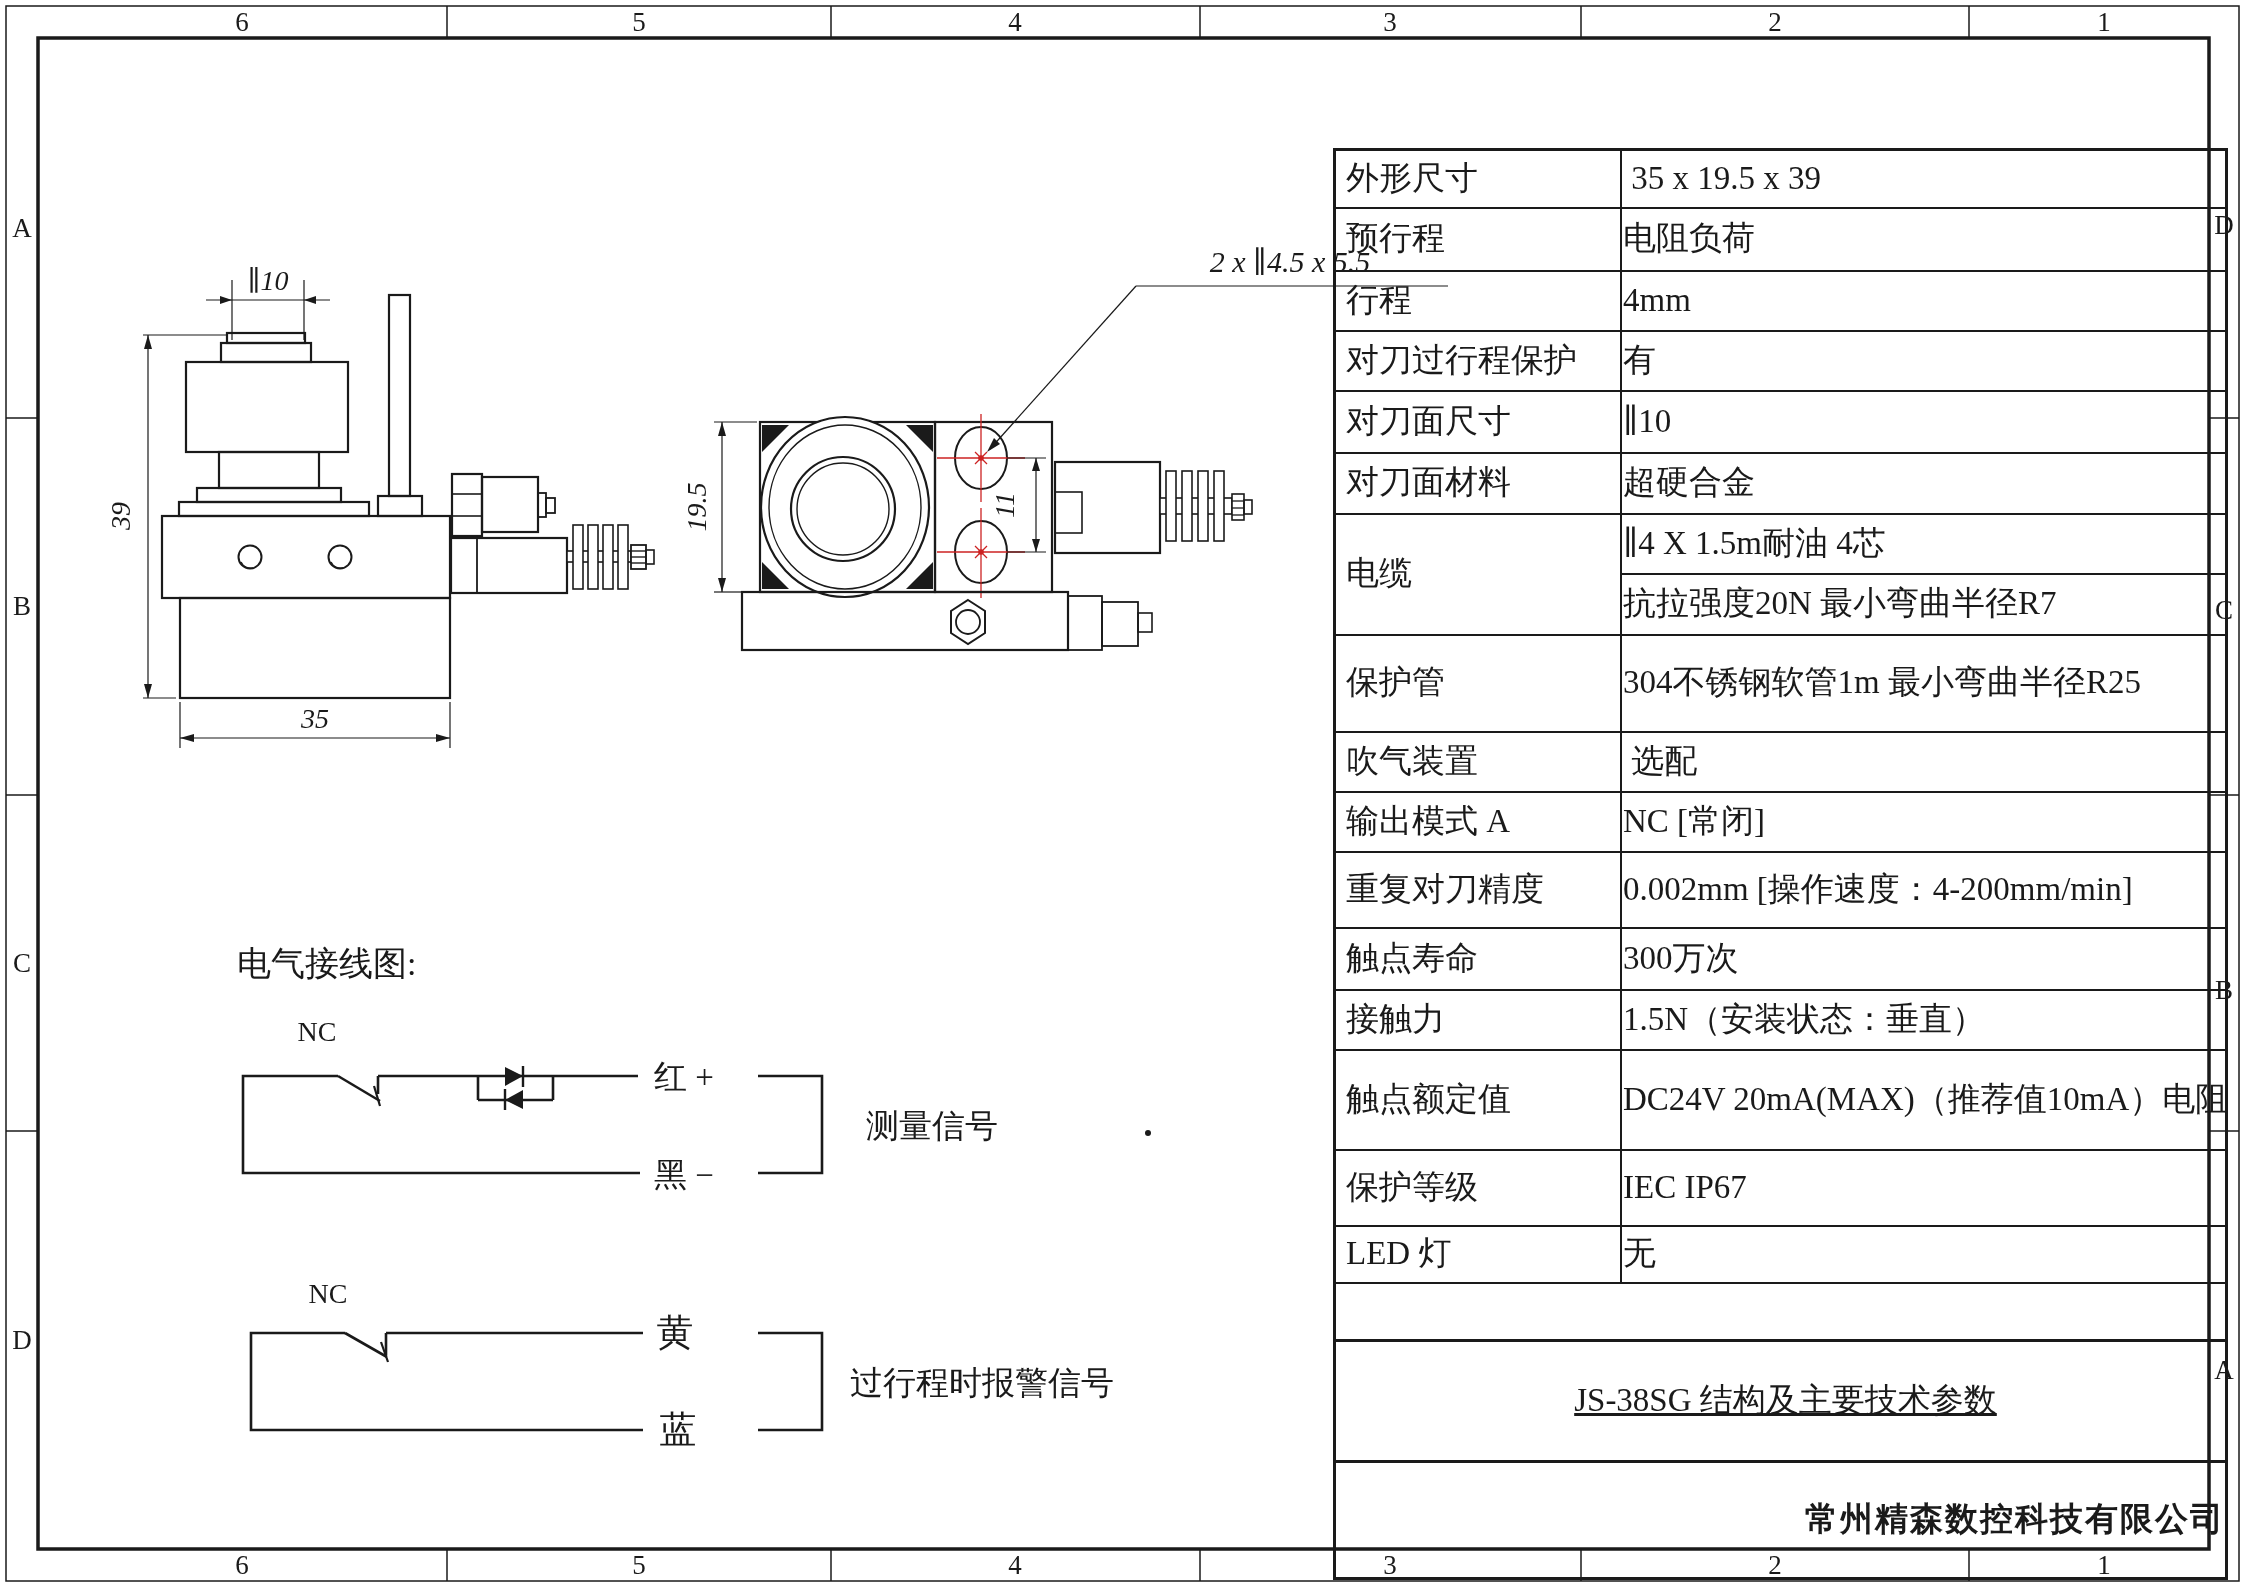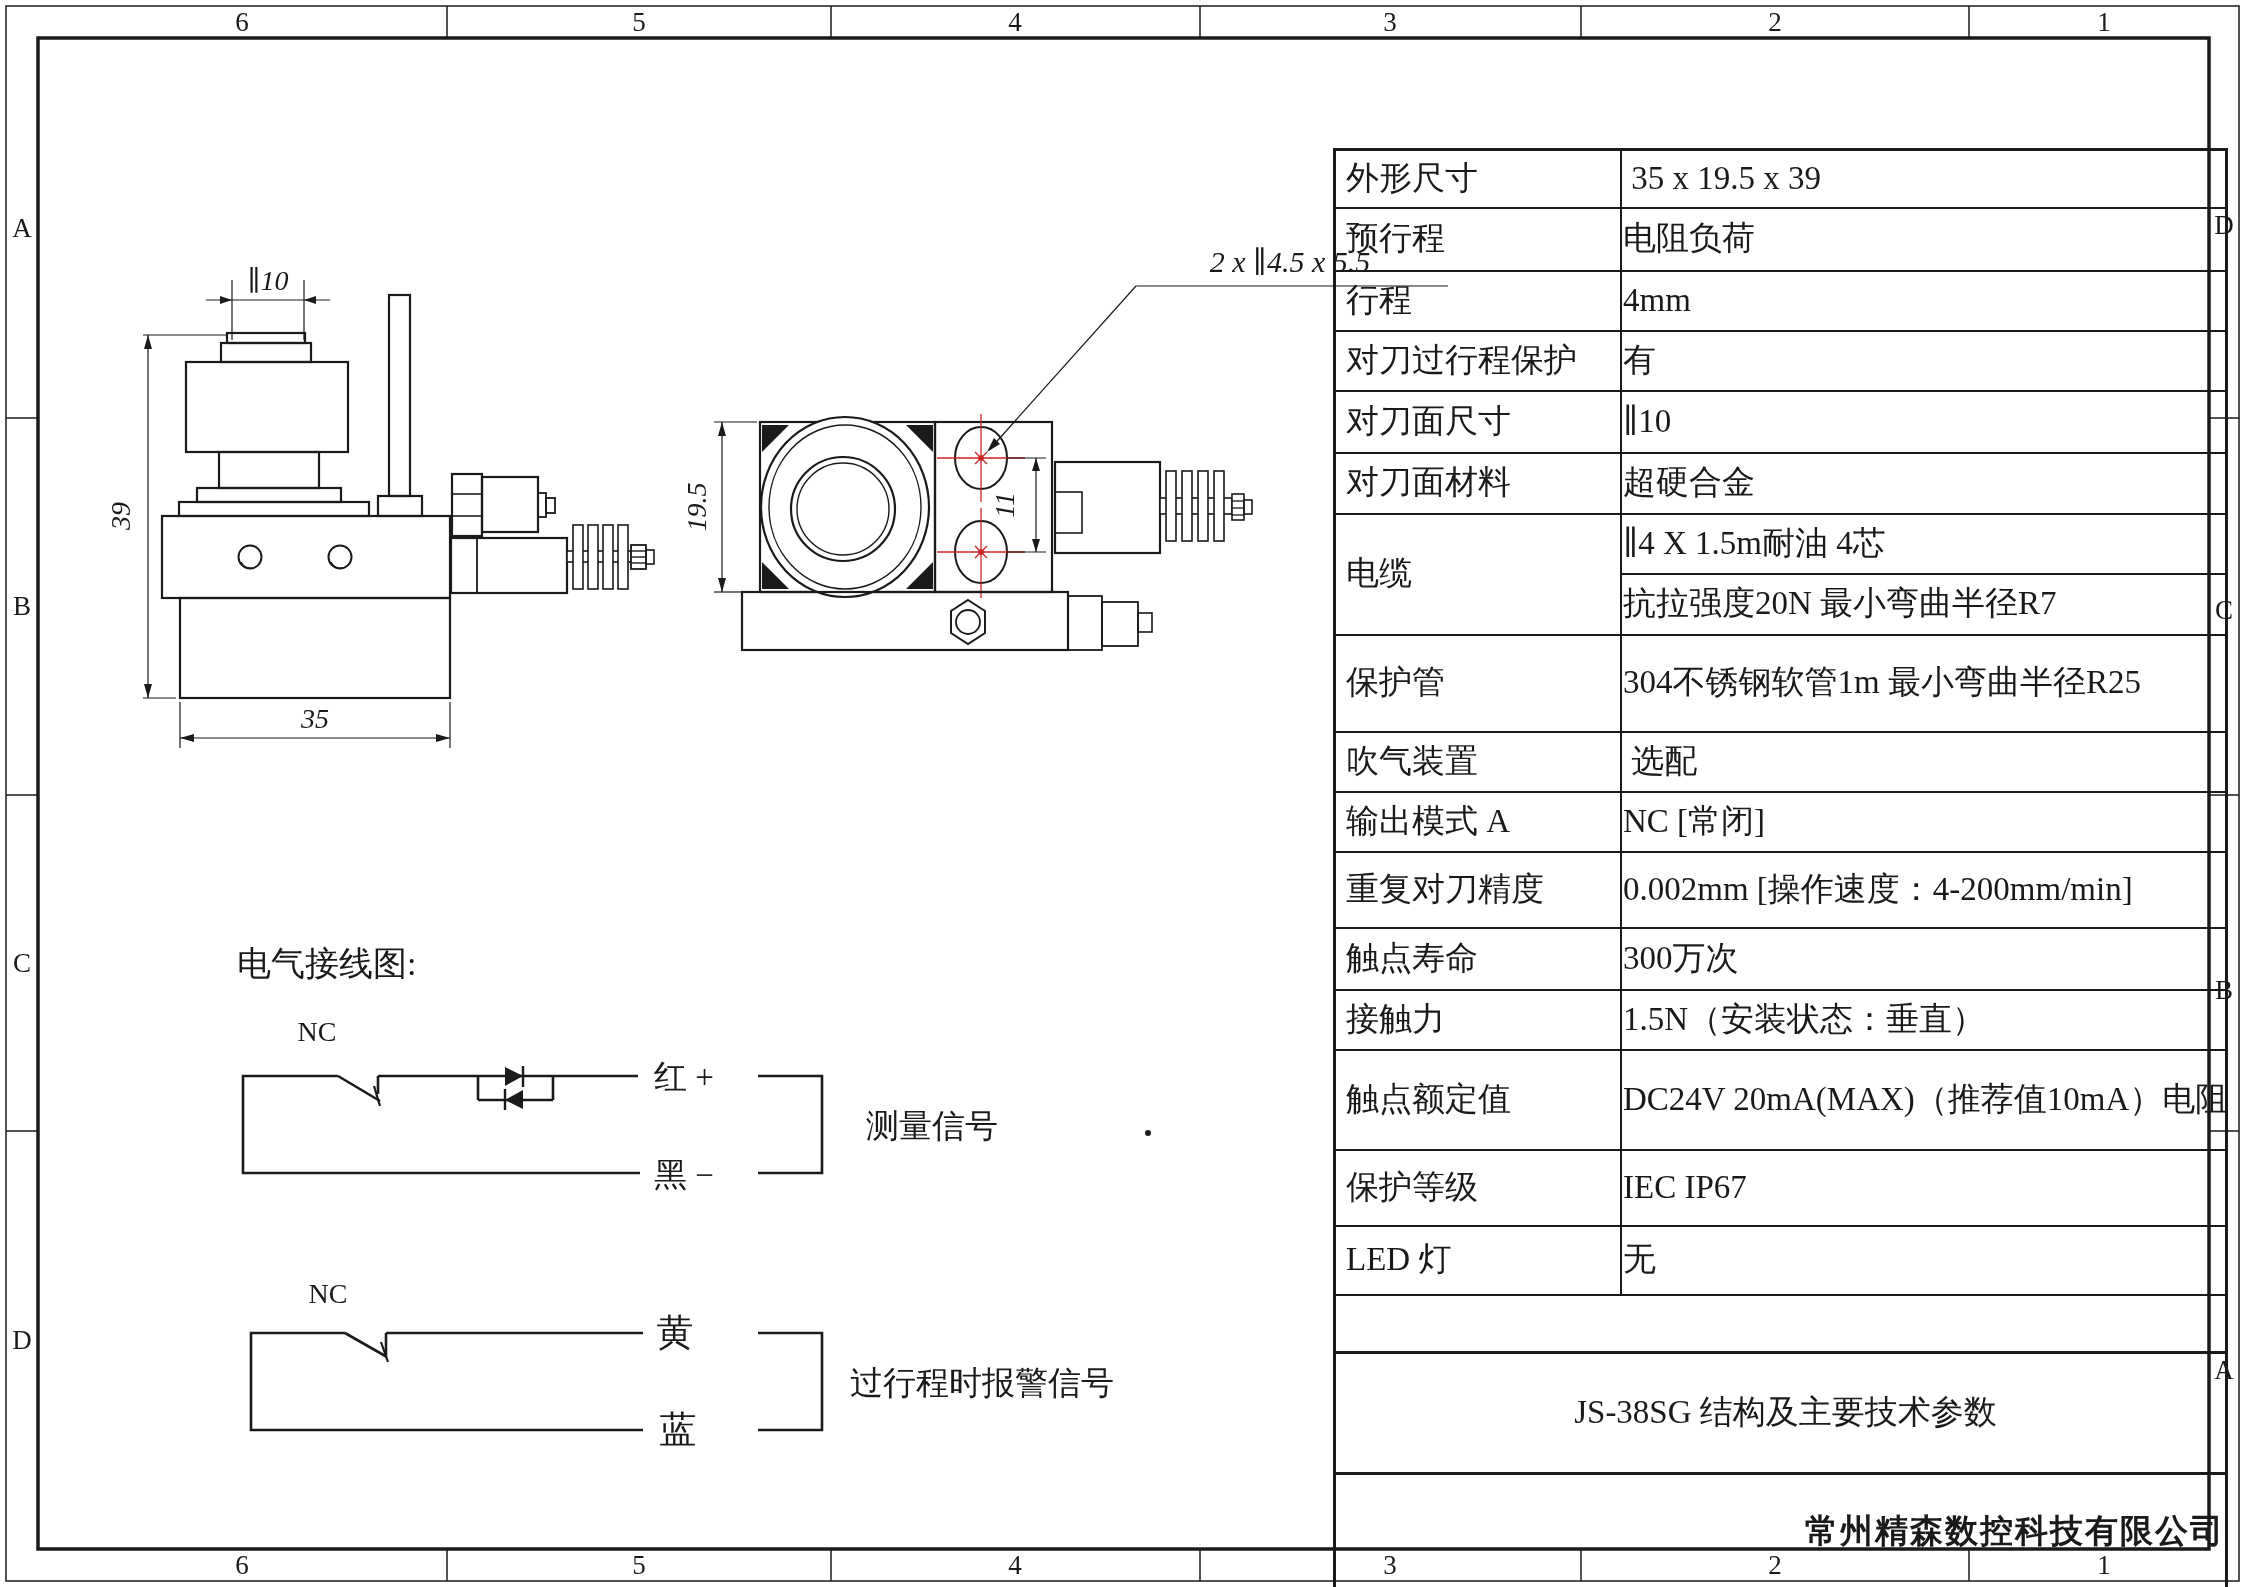--- a/index.html
+++ b/index.html
@@ -19,21 +19,21 @@
 
   #spec-table-wrap { position:absolute; left:1333px; top:148px; }
   table.spec { border-collapse:collapse; table-layout:fixed; width:876px;
                border:3px solid #1a1a1a; }
   table.spec td { border:2px solid #1a1a1a; font-size:33px; line-height:1.15;
                   padding:0 0 0 10px; vertical-align:middle; white-space:pre;
                   overflow:hidden; }
   table.spec td.val { padding-left:1px; }
   table.spec td.thick-top { border-top:3px solid #1a1a1a; }
   td.blankrow { padding:0; }
-  td.titlerow { text-align:center; font-size:42px; padding:0; }
+  td.titlerow { text-align:center; font-size:42px; padding:0;text-decoration:underline; }
   td.companyrow { text-align:right; font-size:47px; padding:0; letter-spacing:2px;font-weight:bold; }
 </style>
 </head>
 <body>
 
 <div id="sheet">
 
 <svg id="lineart" width="2245" height="1587" viewBox="0 0 2245 1587">
 
   <g stroke="#1a1a1a" fill="none">
@@ -324,21 +324,21 @@
           <td class="val">1.5N（安装状态：垂直）</td>
         </tr>
         <tr style="height:100px">
           <td>触点额定值</td>
           <td class="val">DC24V 20mA(MAX)（推荐值10mA）电阻负荷</td>
         </tr>
         <tr style="height:76px">
           <td>保护等级</td>
           <td class="val">IEC IP67</td>
         </tr>
-        <tr style="height:69px">
+        <tr style="height:57px">
           <td>LED 灯</td>
           <td class="val">无</td>
         </tr>
         <tr style="height:58px">
           <td colspan="2" class="blankrow"></td>
         </tr>
         <tr style="height:121px">
           <td colspan="2" class="titlerow thick-top">JS-38SG 结构及主要技术参数</td>
         </tr>
         <tr style="height:117px">

